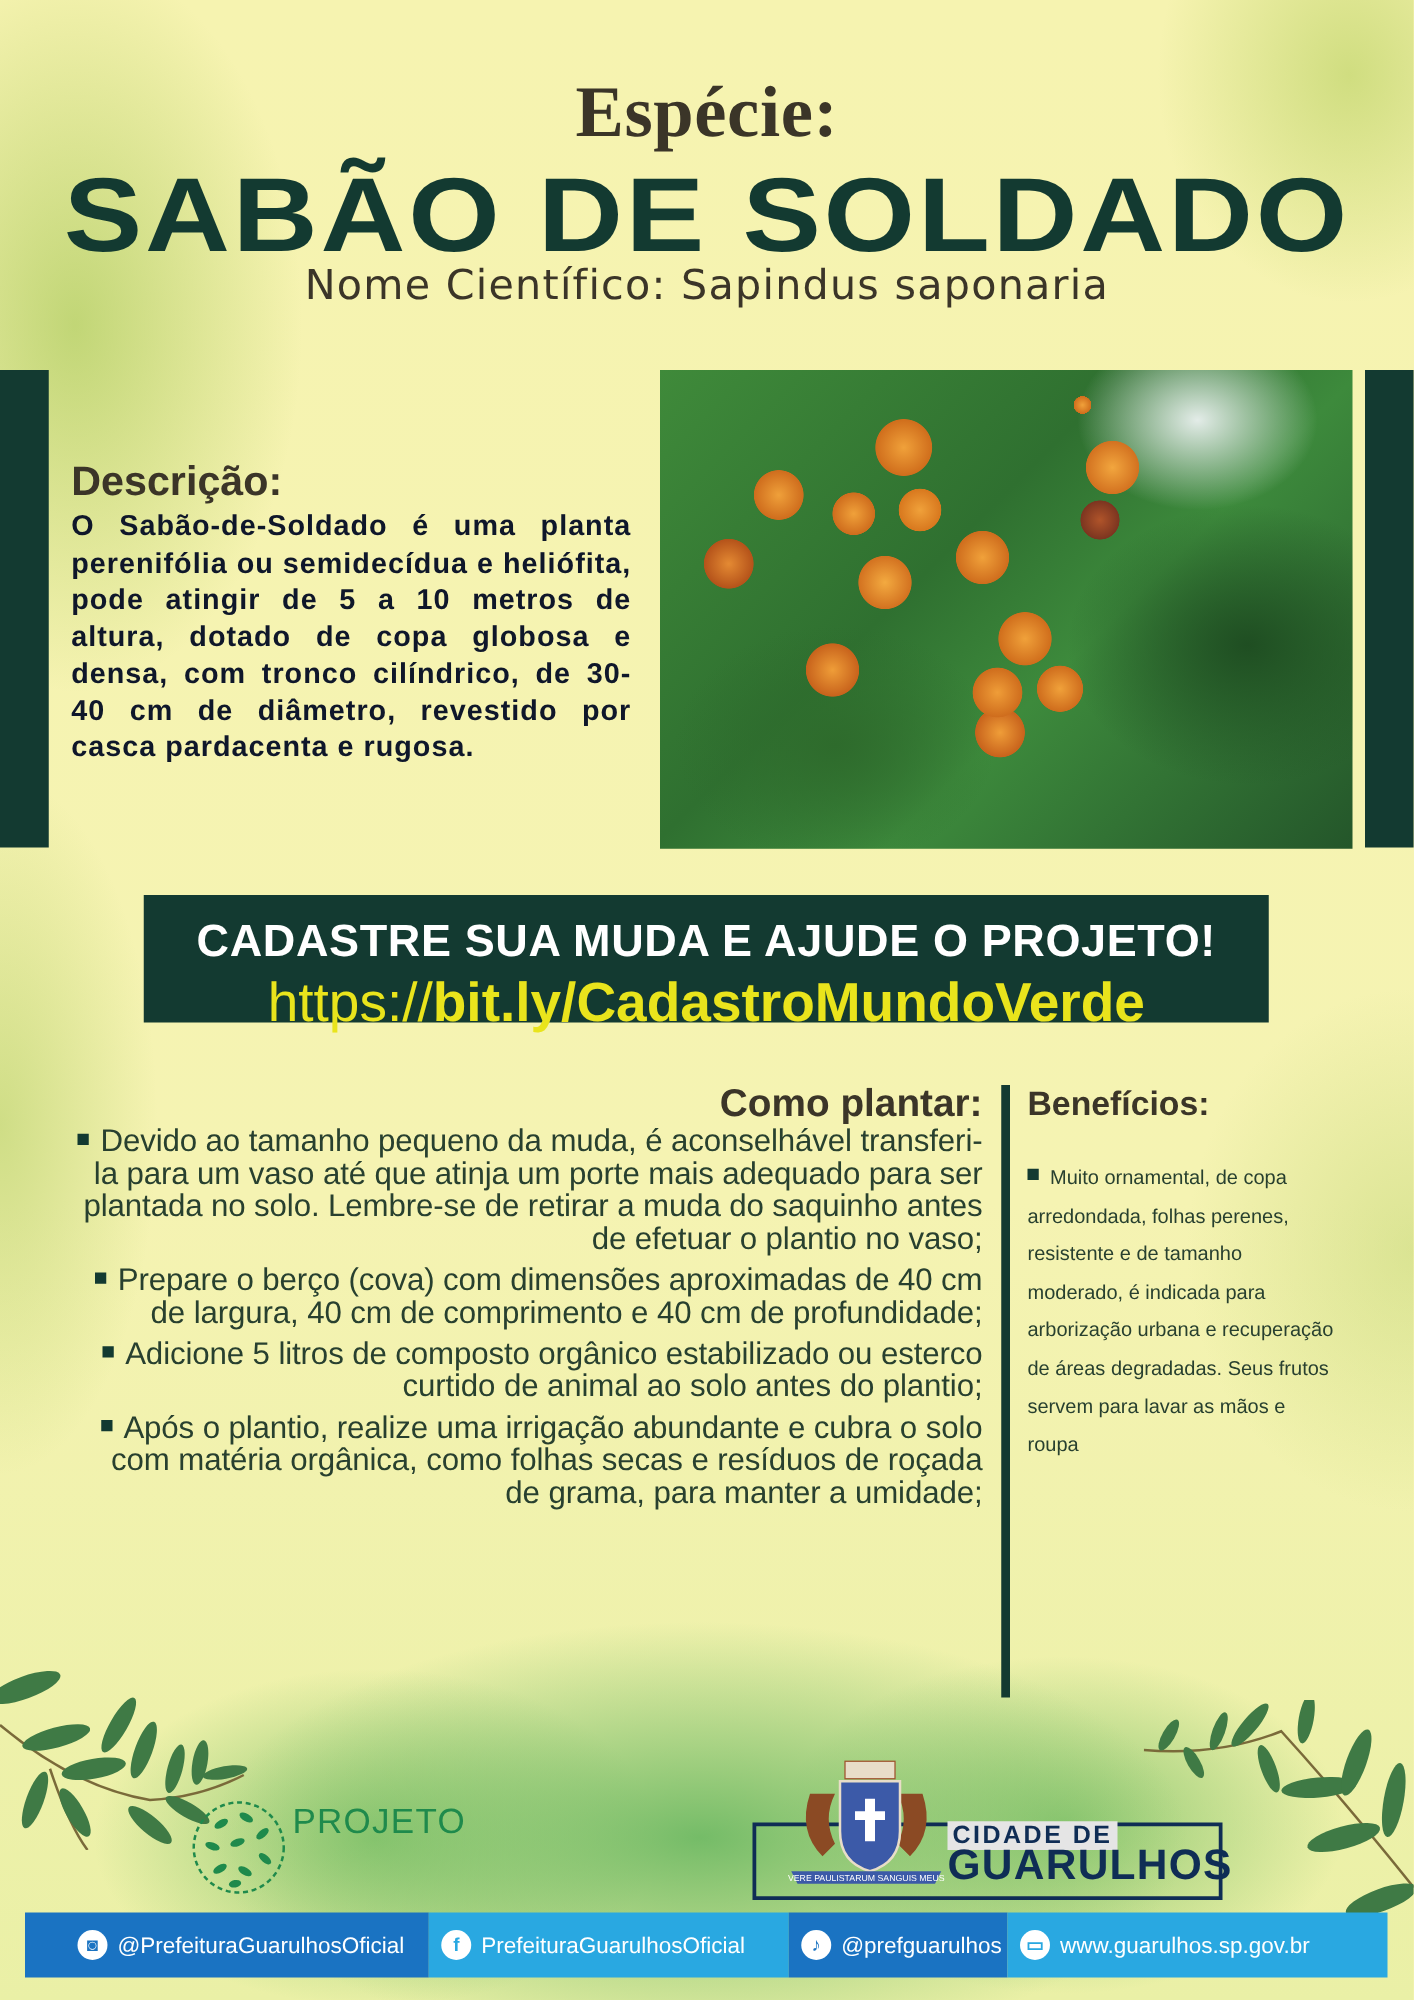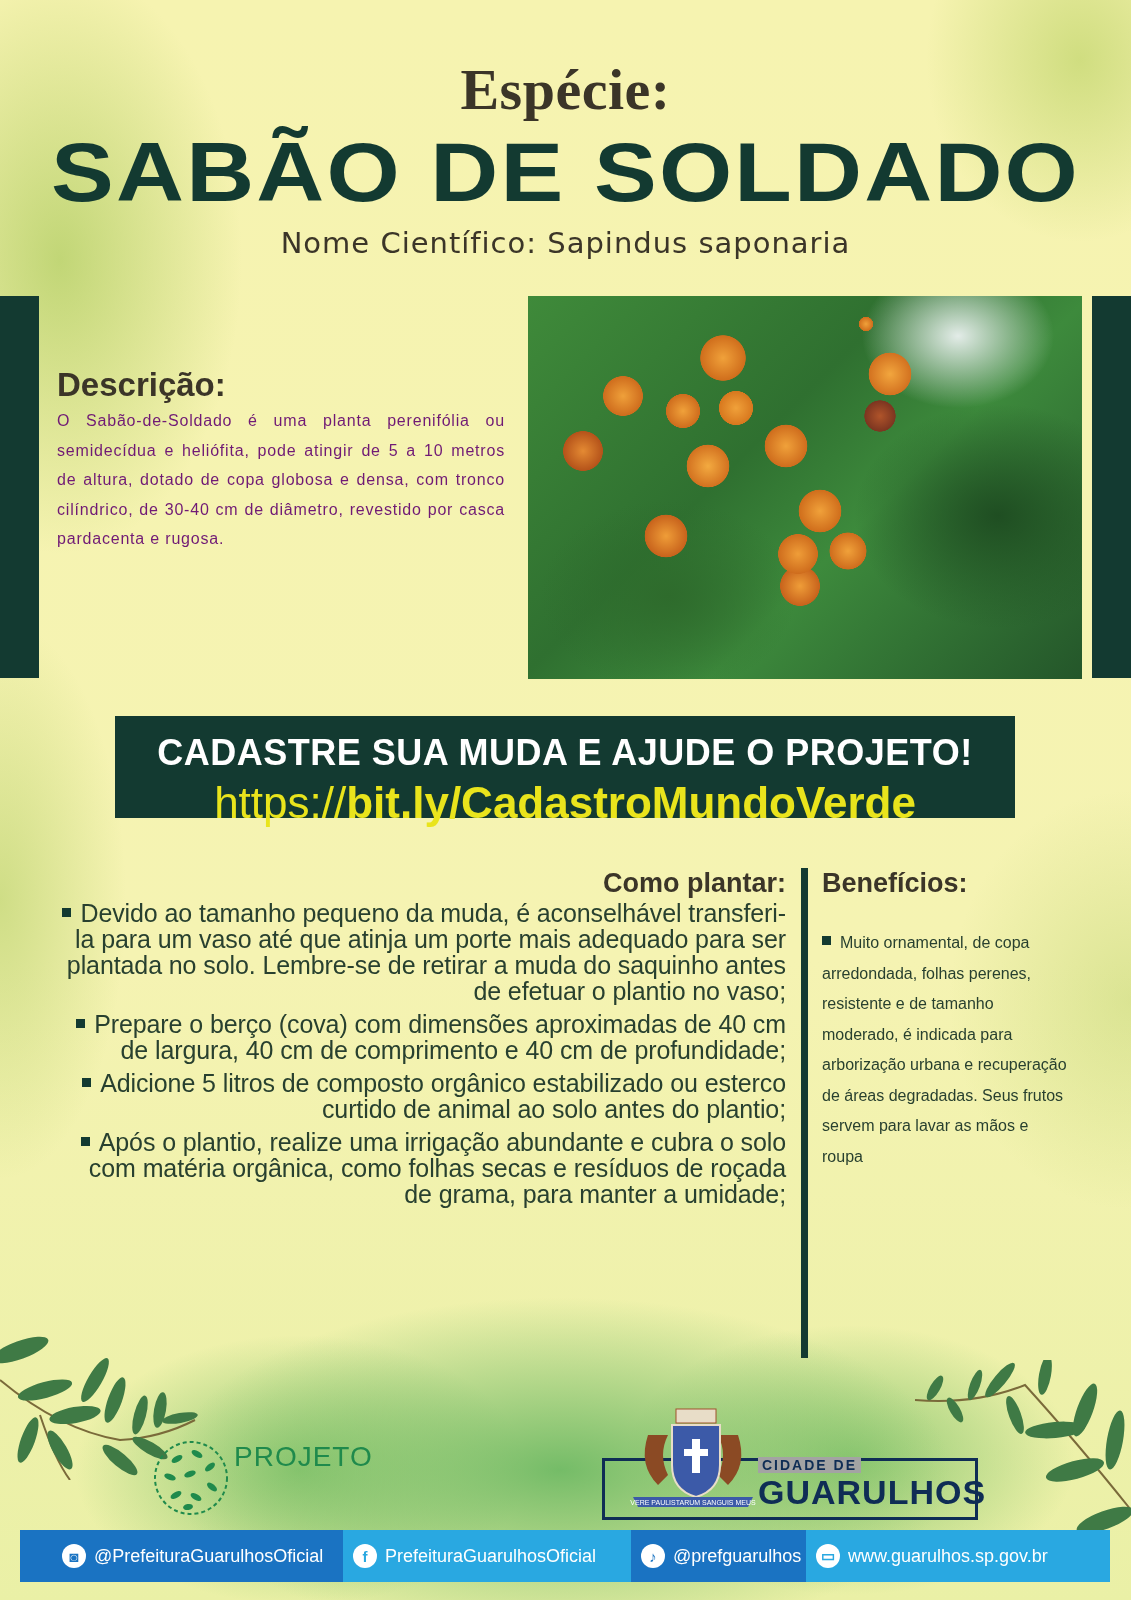--- a/index.html
+++ b/index.html
@@ -23,28 +23,28 @@
   .heading { position:absolute; left:0; width:1131px; text-align:center; }
   .especie {
     top:56px; font-family:Liberation Serif, serif; font-weight:700;
     font-size:58px; color:#3b3528; letter-spacing:0.5px;
   }
   .name {
     top:124px; font-family:"Liberation Sans", sans-serif; font-weight:900;
     font-size:84px; color:#133a31; letter-spacing:2px; transform:scaleX(1.12);
   }
   .sci {
-    top:226px; font-family:"DejaVu Sans", sans-serif; font-size:29px; color:#3b3528;
+    top:208px; font-family:"DejaVu Sans", sans-serif; font-size:33px; color:#3b3528;
     letter-spacing:1px;
   }
   .bar-left { position:absolute; left:0; top:296px; width:39px; height:382px; background:#133a31; }
   .bar-right { position:absolute; left:1092px; top:296px; width:39px; height:382px; background:#133a31; }
   .desc { position:absolute; left:57px; top:366px; width:448px; color:#2f3a26; }
   .desc-title { font-family:"Liberation Sans", sans-serif; font-weight:700; font-size:33px; color:#3b3528; margin-bottom:2px;}
-  .desc-text { font-family:"Liberation Sans", sans-serif; font-size:16px; line-height:29.5px; text-align:justify; color:#701a75; letter-spacing:0.8px; }
+  .desc-text { font-family:"Liberation Sans", sans-serif; font-size:23px; line-height:29.5px; text-align:justify; color:#0f172a; letter-spacing:0.8px;font-weight:bold; }
   .photo {
     position:absolute; left:528px; top:296px; width:554px; height:383px;
     background:
       radial-gradient(circle 32px at 195px 62px, #f0a13a, #d06e1c 70%, rgba(0,0,0,0) 72%),
       radial-gradient(circle 28px at 95px 100px, #efa03a, #cf6d1d 70%, rgba(0,0,0,0) 72%),
       radial-gradient(circle 28px at 55px 155px, #e48a33, #b5531a 70%, rgba(0,0,0,0) 72%),
       radial-gradient(circle 24px at 155px 115px, #f0a13a, #cf6d1d 70%, rgba(0,0,0,0) 72%),
       radial-gradient(circle 24px at 208px 112px, #f0a13a, #d8781e 70%, rgba(0,0,0,0) 72%),
       radial-gradient(circle 30px at 180px 170px, #f3aa40, #d37220 70%, rgba(0,0,0,0) 72%),
       radial-gradient(circle 30px at 258px 150px, #f0a13a, #cf6d1d 70%, rgba(0,0,0,0) 72%),
@@ -67,39 +67,39 @@
   }
   .cta-line1 {
     margin-top:16px; font-family:"Liberation Sans", sans-serif; font-weight:700;
     font-size:36px; color:#ffffff; letter-spacing:0.5px;
   }
   .cta-line2 {
     margin-top:4px; font-family:"Liberation Sans", sans-serif; font-size:44px; color:#e9e41c;
   }
   .cta-line2 b { font-weight:900; }
   .how { position:absolute; left:60px; top:866px; width:726px; text-align:right; color:#28402f; }
-  .how-title { font-family:"Liberation Sans", sans-serif; font-weight:700; font-size:27px; color:#3b3528; line-height:34px; }
+  .how-title { font-family:"Liberation Sans", sans-serif; font-weight:700; font-size:31px; color:#3b3528; line-height:34px; }
   .how-item { font-family:"Liberation Sans", sans-serif; font-size:25px; line-height:26px; margin-bottom:7px; letter-spacing:-0.1px; }
   .bullet { display:inline-block; width:9px; height:9px; background:#133a31; margin-right:9px; vertical-align:middle; position:relative; top:-3px; }
   .divider { position:absolute; left:801px; top:868px; width:7px; height:490px; background:#133a31; }
   .benefits { position:absolute; left:822px; top:866px; width:250px; color:#28402f; }
   .benefits-title { font-family:"Liberation Sans", sans-serif; font-weight:700; font-size:27px; color:#3b3528; line-height:34px; }
   .benefits-text { font-family:"Liberation Sans", sans-serif; font-size:16px; line-height:30.5px;margin-top:28px; }
   .leaves-left { position:absolute; left:0; top:1320px; width:200px; height:160px; }
   .leaves-right { position:absolute; left:915px; top:1360px; width:216px; height:180px; }
   .logo-mv { position:absolute; left:152px; top:1437px; width:390px; height:82px; }
   .mv-circle { position:absolute; left:0; top:2px; width:78px; height:78px; }
   .mv-projeto { position:absolute; left:82px; top:4px; font-family:"Liberation Sans", sans-serif; font-size:28px; color:#1f8a4c; letter-spacing:1px; }
   .mv-name { position:absolute; left:82px; top:38px; font-family:"Liberation Sans", sans-serif; font-weight:900; font-size:38px; letter-spacing:1px; white-space:nowrap; }
   .mv-mundo { color:#3a2a20; }
   .mv-verde { color:#1f8a4c; }
   .logo-gru { position:absolute; left:600px; top:1405px; width:380px; height:115px; }
   .gru-frame { position:absolute; left:2px; top:53px; width:370px; height:56px; border:3px solid #0f2d55; border-left-width:3px; }
   .gru-crest { position:absolute; left:28px; top:0px; width:130px; height:110px; }
-  .gru-cidade { position:absolute; left:158px; top:52px; font-family:"Liberation Sans", sans-serif; font-size:14px; font-weight:700; color:#0f2d55; letter-spacing:2px; background:#a3a3a3; padding:0 4px; }
+  .gru-cidade { position:absolute; left:158px; top:52px; font-family:"Liberation Sans", sans-serif; font-size:20px; font-weight:700; color:#0f2d55; letter-spacing:2px; background:#e5e5e5; padding:0 4px; }
   .gru-name { position:absolute; left:158px; top:68px; font-family:"Liberation Sans", sans-serif; font-weight:900; font-size:34px; color:#0f2d55; letter-spacing:1px; }
   .footer { position:absolute; left:20px; top:1530px; width:1090px; height:52px; display:flex; }
   .seg { display:flex; align-items:center; height:52px; color:#ffffff; font-family:"Liberation Sans", sans-serif; font-size:18px; padding-left:40px; box-sizing:border-box; }
   .seg.dark { background:#1a73c2; }
   .seg.light { background:#29a8e1; }
   .seg .ic { width:24px; height:24px; border-radius:50%; background:#ffffff; margin-right:8px; display:flex; align-items:center; justify-content:center; font-weight:700; font-size:15px; flex:0 0 auto; }
   .seg.dark .ic { color:#1a73c2; }
   .seg.light .ic { color:#29a8e1; }
 </style>
 </head>

